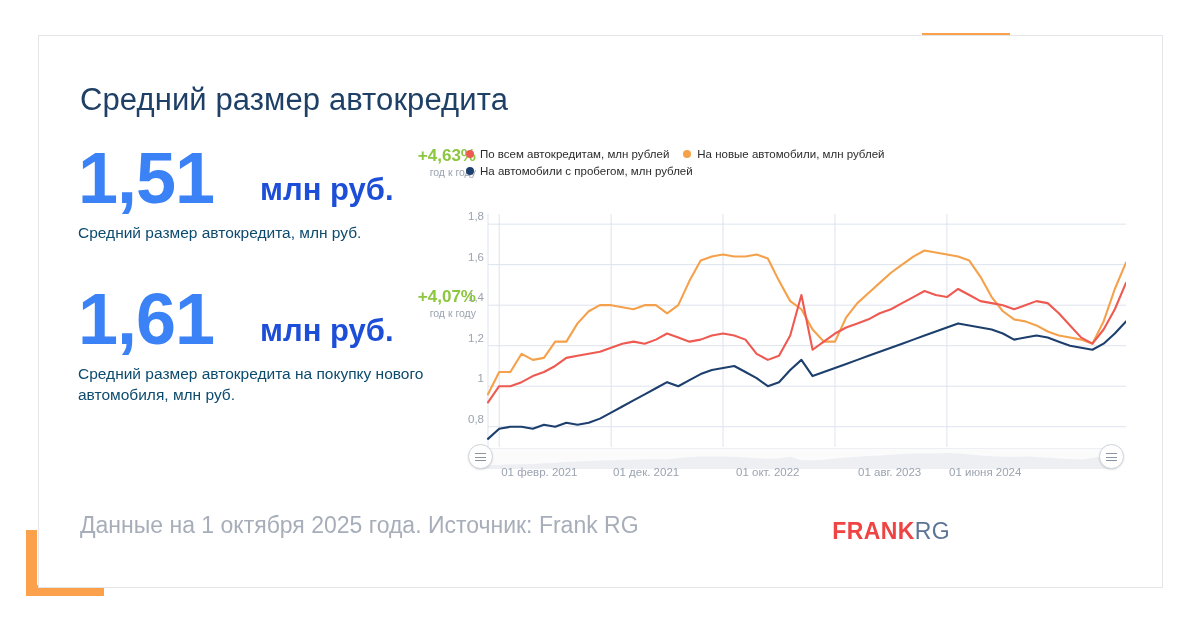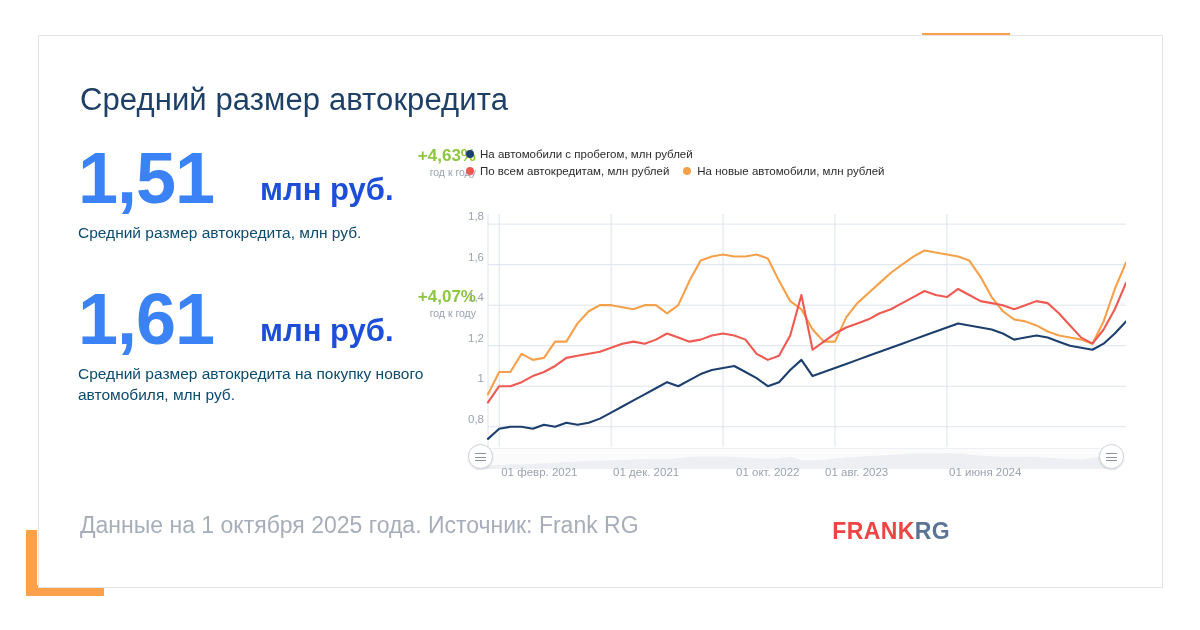--- a/index.html
+++ b/index.html
@@ -93,21 +93,21 @@
   .nav-left { left: 0; }
   .nav-right { right: 0; }
 
   
   .footer-note {
     position: absolute; left: 80px; top: 512px;
     font-size: 23px; color: #A7AEBA; font-weight: 400;
   }
   .logo { position: absolute; right: 78px; top: 518px; font-size: 23px; letter-spacing: .4px; }
   .logo .b { font-weight: 700; color: #ef4444; }
-  .logo .r { font-weight: 700; color: #5B7496; }
+  .logo .r { font-weight: 400; color: #5B7496; }
 </style>
 </head>
 <body>
 
 <div id="root">
 
   <div class="bracket bracket-tr">
     <div class="h"></div>
       <div class="v"></div>
   </div>
@@ -142,32 +142,32 @@
       </span>
     </div>
     <div class="kpi-caption">Средний размер автокредита на покупку нового автомобиля, млн руб.</div>
   </div>
 
   <div class="chart-wrap">
 
     <div class="legend">
       <div class="legend-row">
         <span class="legend-item">
-          <span class="legend-dot" style="background:#1C3F6E"></span>
-          <span class="legend-label">На автомобили с пробегом, млн рублей</span>
-        </span>
-      </div>
-      <div class="legend-row">
-        <span class="legend-item">
           <span class="legend-dot" style="background:#EE5A52"></span>
           <span class="legend-label">По всем автокредитам, млн рублей</span>
         </span>
         <span class="legend-item">
           <span class="legend-dot" style="background:#F5A14B"></span>
           <span class="legend-label">На новые автомобили, млн рублей</span>
+        </span>
+      </div>
+      <div class="legend-row">
+        <span class="legend-item">
+          <span class="legend-dot" style="background:#1C3F6E"></span>
+          <span class="legend-label">На автомобили с пробегом, млн рублей</span>
         </span>
       </div>
     </div>
 
     <div class="plot">
       <svg id="chart-svg" width="660" height="245" viewBox="0 0 660 245">
           <line x1="22" y1="220.7391304347826" x2="660" y2="220.7391304347826" stroke="#DDE3EE" stroke-width="1"></line>
           <text x="18" y="216.7391304347826" text-anchor="end" font-family="&quot;Liberation Sans&quot;, sans-serif" font-size="11.5" fill="#9AA3B0">0,8</text>
           <line x1="22" y1="180.2173913043478" x2="660" y2="180.2173913043478" stroke="#DDE3EE" stroke-width="1"></line>
           <text x="18" y="176.2173913043478" text-anchor="end" font-family="&quot;Liberation Sans&quot;, sans-serif" font-size="11.5" fill="#9AA3B0">1</text>
@@ -202,21 +202,21 @@
         </div>
       <div class="nav-handle nav-right">
           <i></i>
         </div>
     </div>
 
     <div class="axis-x">
         <span style="left: 35.193px;">01 февр. 2021</span>
         <span style="left: 147.123px;">01 дек. 2021</span>
         <span style="left: 270px;">01 окт. 2022</span>
-        <span style="left: 359px;">01 авг. 2023</span>
+        <span style="left: 392px;">01 авг. 2023</span>
         <span style="left: 483px;">01 июня 2024</span>
       </div>
   </div>
 
   <div class="footer-note">Данные на 1 октября 2025 года. Источник: Frank RG</div>
   <div class="logo">
     <span class="b">FRANK</span><span class="r">RG</span>
   </div>
 
 </div>

